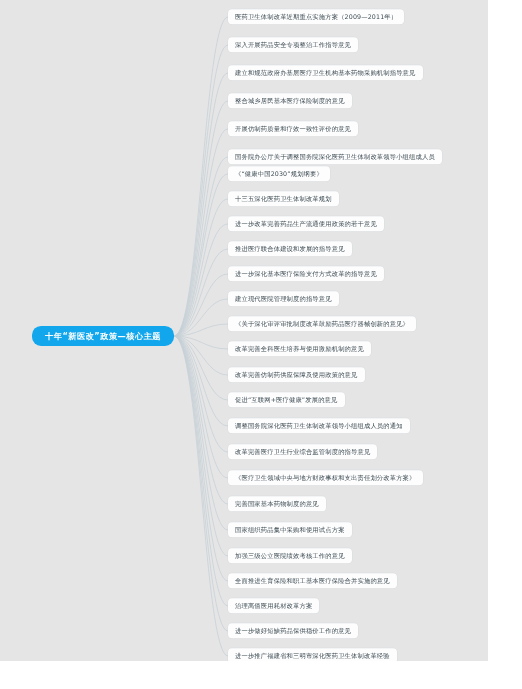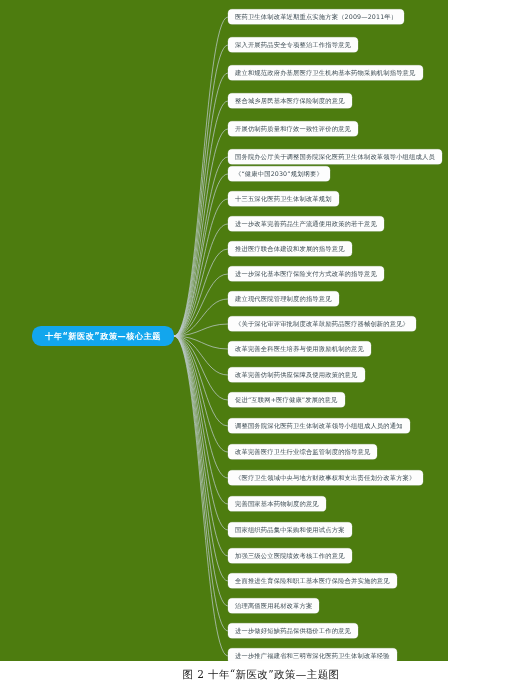--- a/index.html
+++ b/index.html
@@ -15,23 +15,23 @@
   }
   #figure {
     position: relative;
     width: 522px;
     height: 689px;
   }
   #canvas {
     position: absolute;
     left: 0;
     top: 0;
-    width: 448px;
+    width: 488px;
     height: 661px;
-    background: #4d7c0f;
+    background: #e5e5e5;
     overflow: hidden;
   }
   #links {
     position: absolute;
     left: 0;
     top: 0;
     width: 522px;
     height: 661px;
     pointer-events: none;
   }
@@ -141,17 +141,14 @@
         <div class="node" style="left: 228px; top: 504px;"><span>完善国家基本药物制度的意见</span></div>
         <div class="node" style="left: 228px; top: 530px;"><span>国家组织药品集中采购和使用试点方案</span></div>
         <div class="node" style="left: 228px; top: 556px;"><span>加强三级公立医院绩效考核工作的意见</span></div>
         <div class="node" style="left: 228px; top: 581px;"><span>全面推进生育保险和职工基本医疗保险合并实施的意见</span></div>
         <div class="node" style="left: 228px; top: 606px;"><span>治理高值医用耗材改革方案</span></div>
         <div class="node" style="left: 228px; top: 631px;"><span>进一步做好短缺药品保供稳价工作的意见</span></div>
         <div class="node" style="left: 228px; top: 656px;"><span>进一步推广福建省和三明市深化医药卫生体制改革经验</span></div>
       </div>
   </div>
 
-  <div id="caption">
-    <span>图 2  十年“新医改”政策—主题图</span>
-  </div>
 
 </div>
 
 </body></html>

